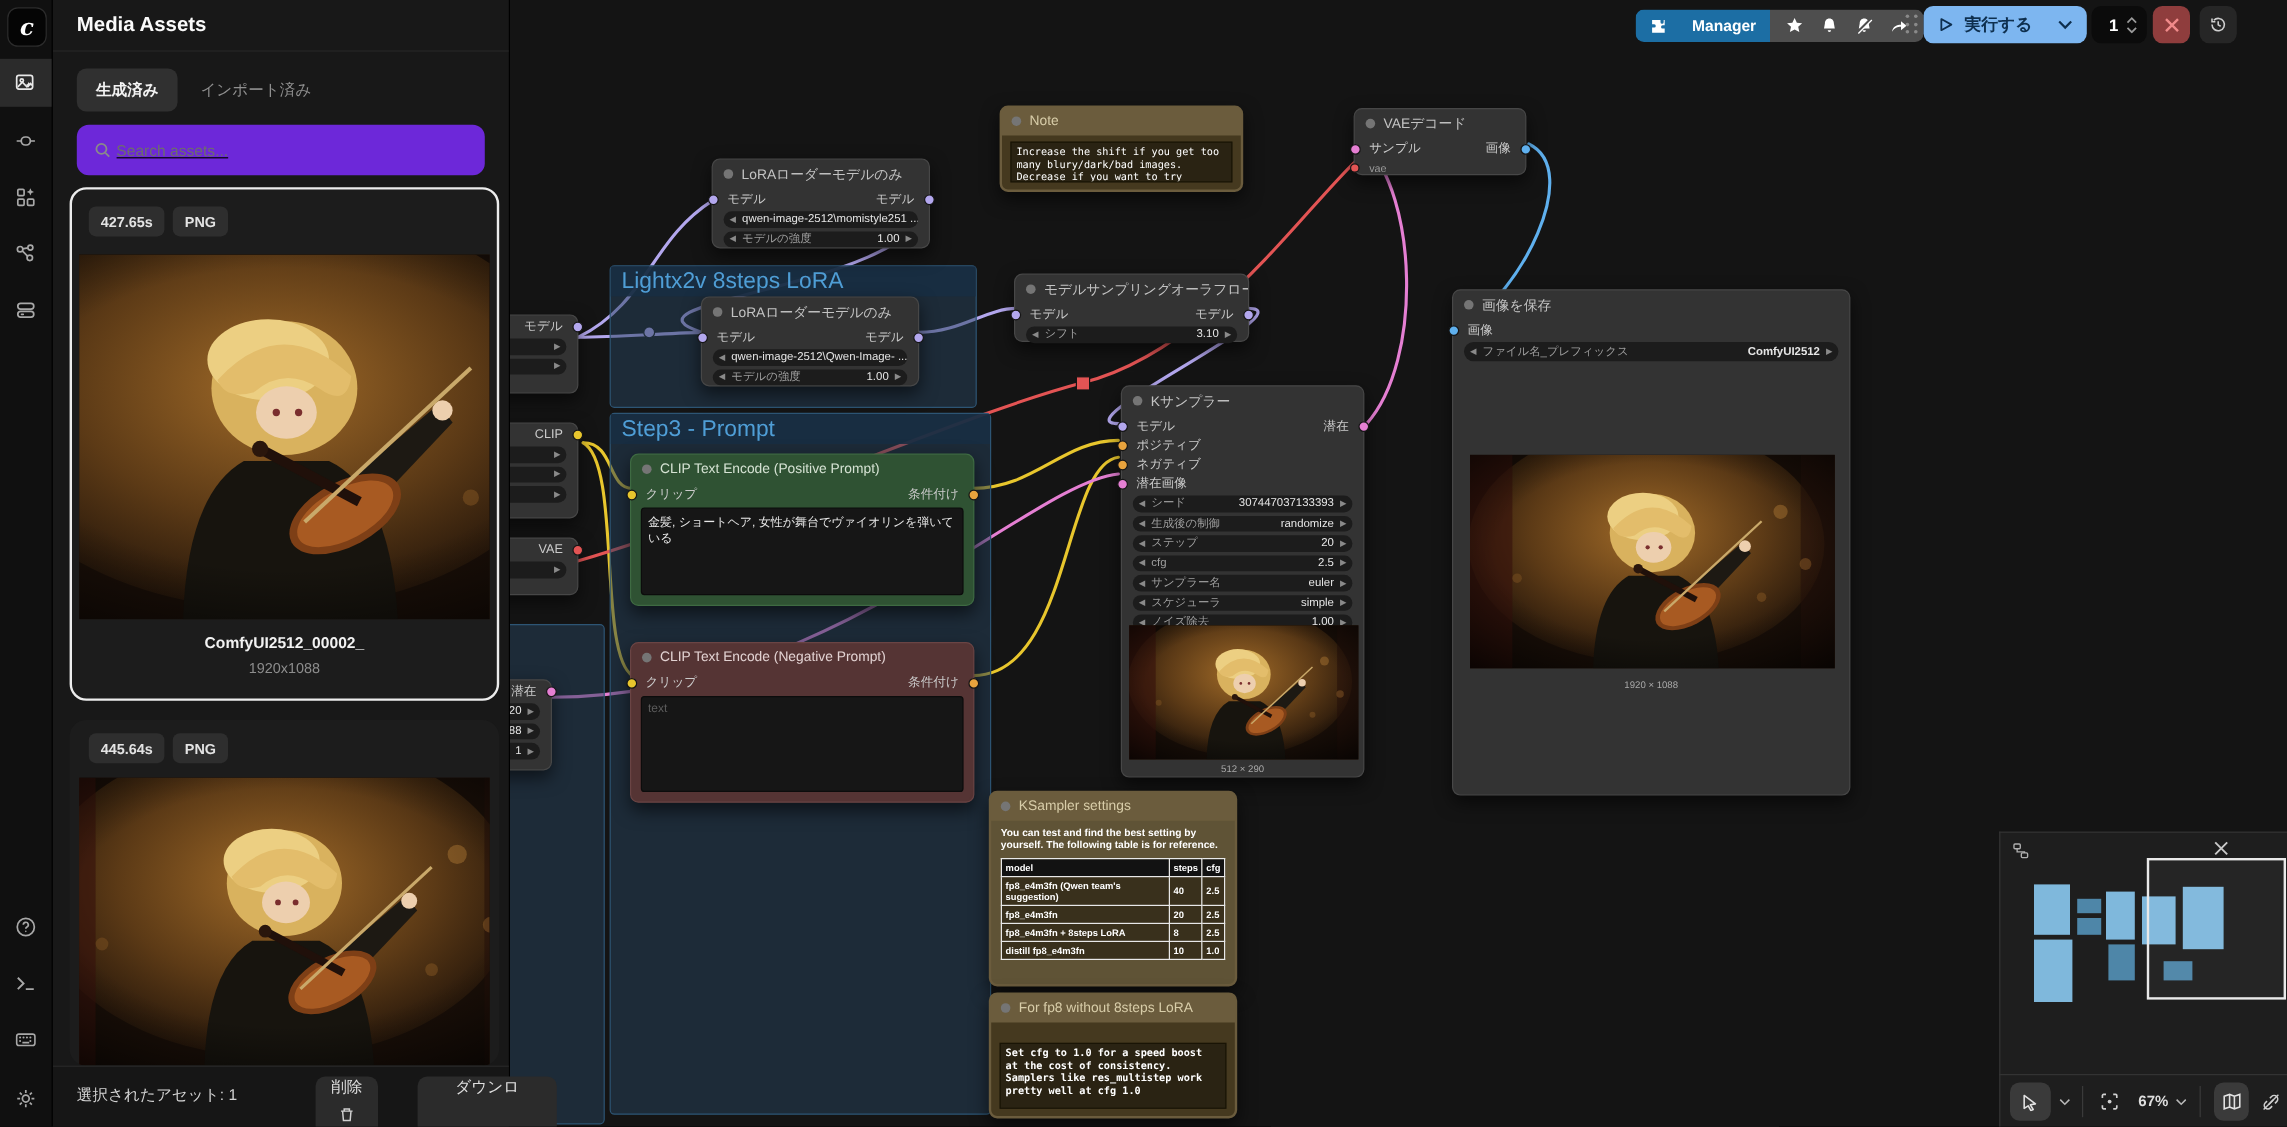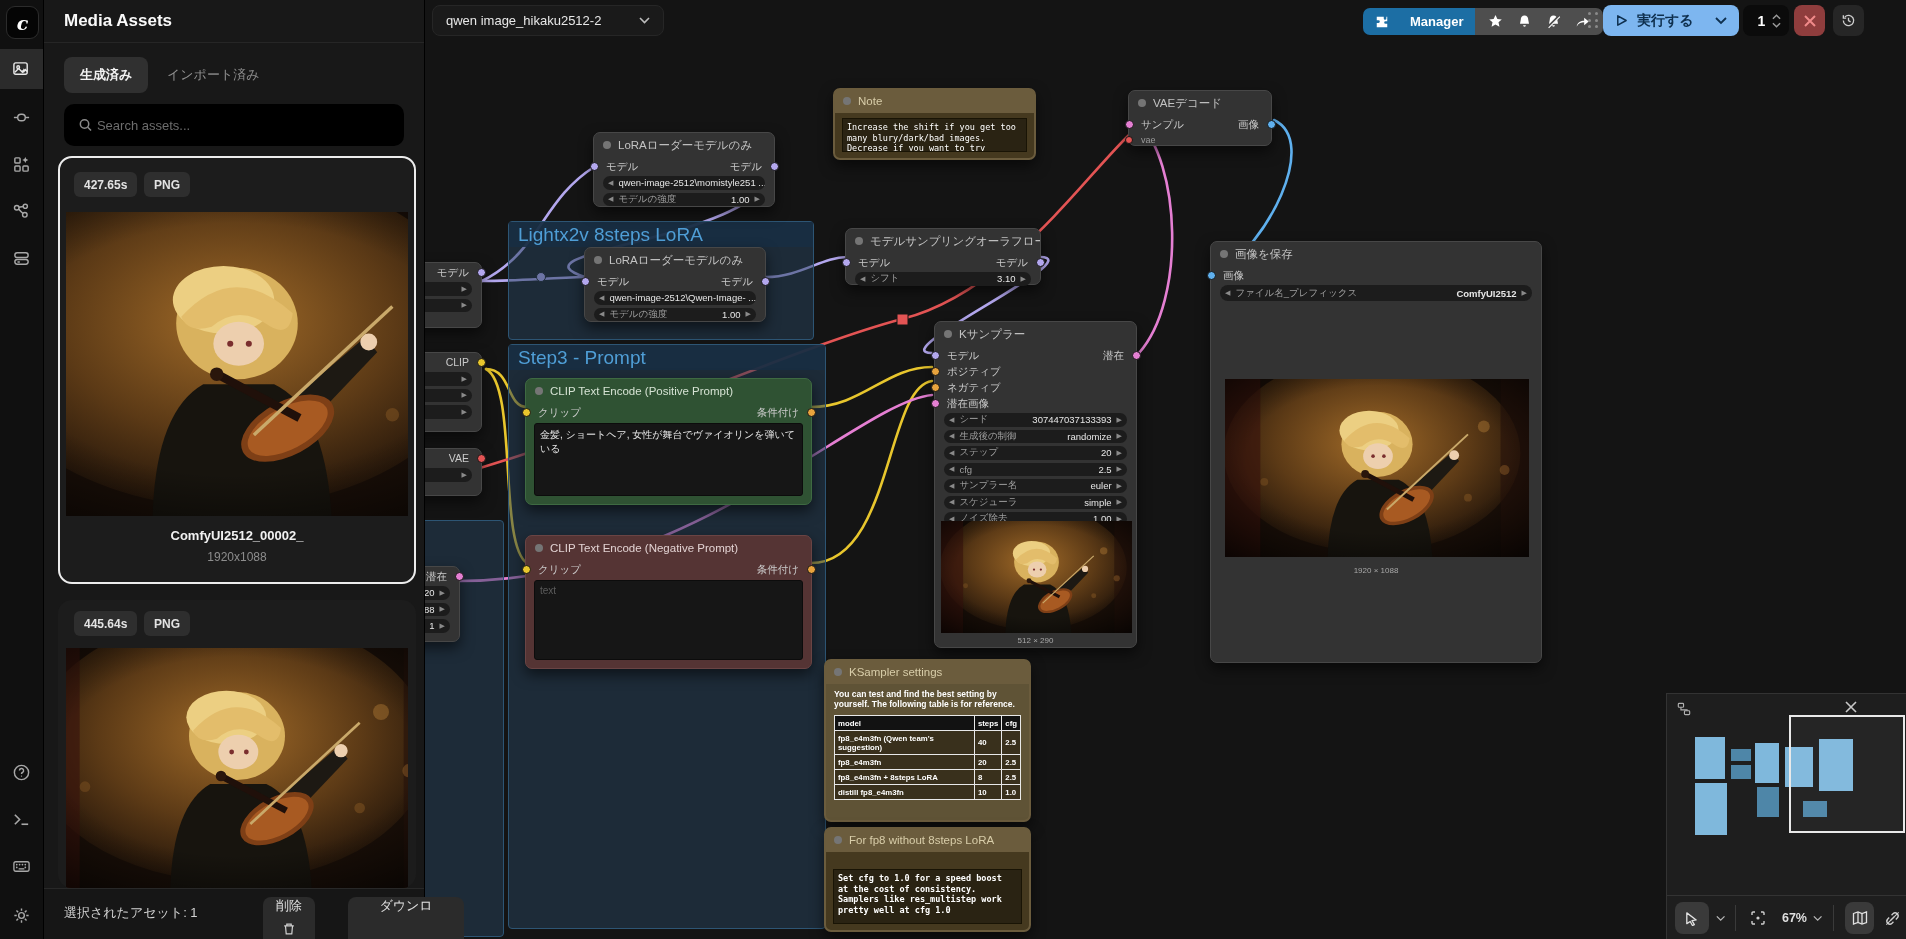--- a/index.html
+++ b/index.html
@@ -14,21 +14,21 @@
   .rail-btn.active{background:#2b2b2b;}
   #logo{position:absolute;left:6px;top:6px;width:31px;height:31px;background:#050505;border:1px solid #2c2c2c;border-radius:9px;color:#fff;display:flex;align-items:center;justify-content:center;font-family:"DejaVu Serif",serif;font-style:italic;font-weight:bold;font-size:19px;}
 
   
   #panel{left:43px;top:0;width:381px;height:939px;background:#181818;border-right:1px solid #000;z-index:30;}
   #panel-title{left:21px;top:4px;font-size:17px;font-weight:bold;color:#fafafa;line-height:34px;}
   #panel-hr{left:0;top:42px;width:381px;border-top:1px solid #262626;}
   .tab-chip{position:absolute;top:57px;height:36px;border-radius:8px;display:flex;align-items:center;padding:0 16px;font-size:13px;}
   .tab-chip.on{background:#303030;color:#f2f2f2;font-weight:bold;}
   .tab-chip.off{color:#8f8f8f;}
-  #search{left:21px;top:104px;width:340px;height:42px;background:#000000;border-radius:10px;display:flex;align-items:center;gap:2px;padding:0 14px;box-sizing:border-box;text-decoration:underline;}
+  #search{left:21px;top:104px;width:340px;height:42px;background:#6d28d9;border-radius:10px;display:flex;align-items:center;gap:2px;padding:0 14px;box-sizing:border-box;text-decoration:underline;}
   #search input{background:transparent;border:0;outline:0;color:#cfcfcf;font-size:13px;width:100%;font-family:inherit;}
   #search input::placeholder{color:#6d6d6d;}
   .card{position:absolute;left:15px;width:358px;background:#1c1c1c;border-radius:14px;overflow:hidden;}
   .card.sel{outline:2px solid #ececec;outline-offset:-2px;}
   .badge{position:absolute;height:25px;background:#2e2e2e;border-radius:6px;color:#e3e3e3;font-size:12px;font-weight:bold;display:flex;align-items:center;padding:0 10px;}
   .card-name{position:absolute;width:100%;text-align:center;color:#f2f2f2;font-size:13px;font-weight:bold;}
   .card-dims{position:absolute;width:100%;text-align:center;color:#8d8d8d;font-size:12px;}
   .scene-box{position:absolute;overflow:hidden;background:#1a0f08;}
   #panel-foot{left:43px;top:888px;width:381px;height:51px;background:#161616;border-top:1px solid #282828;z-index:35;}
   #sel-label{left:21px;top:15px;font-size:13px;color:#d2d2d2;}
@@ -561,26 +561,20 @@
           <path d="M2.5 4.5 h11"></path>
           <path d="M5.5 4.5 v-2 h5 v2"></path>
           <path d="M4 4.5 l.8 9 h6.4 l.8-9"></path>
         </svg>
     </div>
     <div class="foot-btn" style="left:305px;width:90px;">
       <span>ダウンロ</span>
     </div>
   </div>
 
-  <div class="abs" id="wf-tab">
-    <span>qwen image_hikaku2512-2</span>
-    <svg width="11" height="7" viewBox="0 0 11 7" fill="none" stroke="#bcbcbc" stroke-width="1.6">
-        <path d="M1 1 l4.5 4.5 L10 1"></path>
-      </svg>
-  </div>
 
   <div class="abs" id="mgr-pill">
     <div id="mgr-blue">
       <svg width="14" height="14" viewBox="0 0 16 16" fill="#fff">
           <path d="M6 2 h4 v2 a1.5 1.5 0 1 0 3 0 V2 h1 v5 h-2 a1.5 1.5 0 1 0 0 3 h2 v4 H2 V9 h2 a1.5 1.5 0 1 0 0-3 H2 V2 h4 Z"></path>
         </svg>
       <span>Manager</span>
     </div>
     <div id="mgr-gray">
       <svg width="15" height="15" viewBox="0 0 16 16" fill="#fff">

